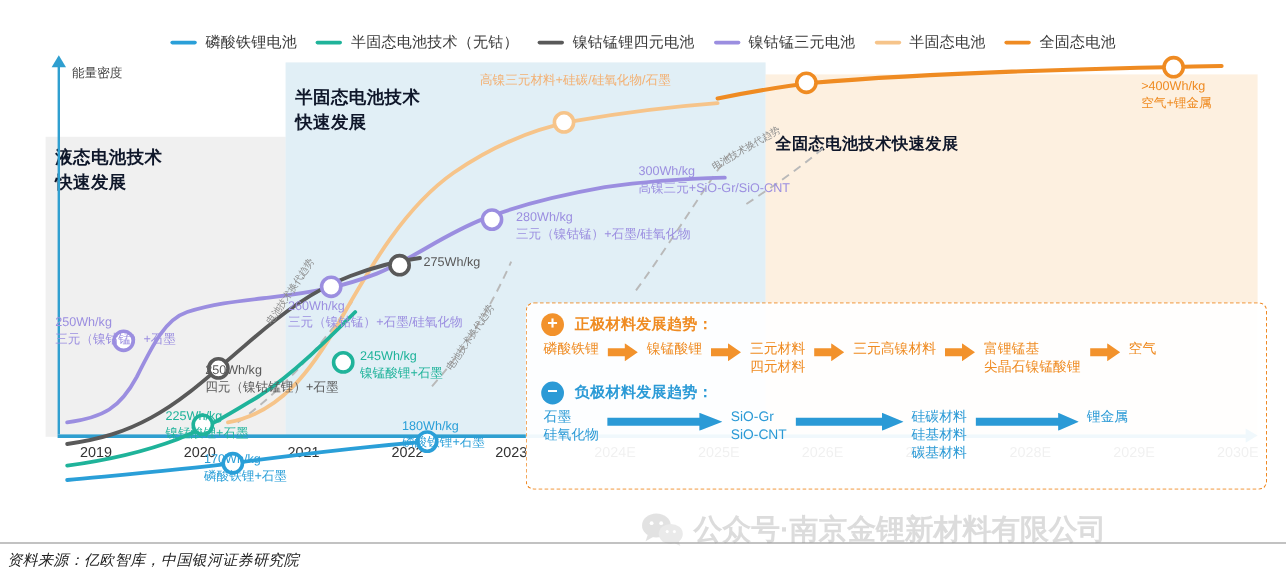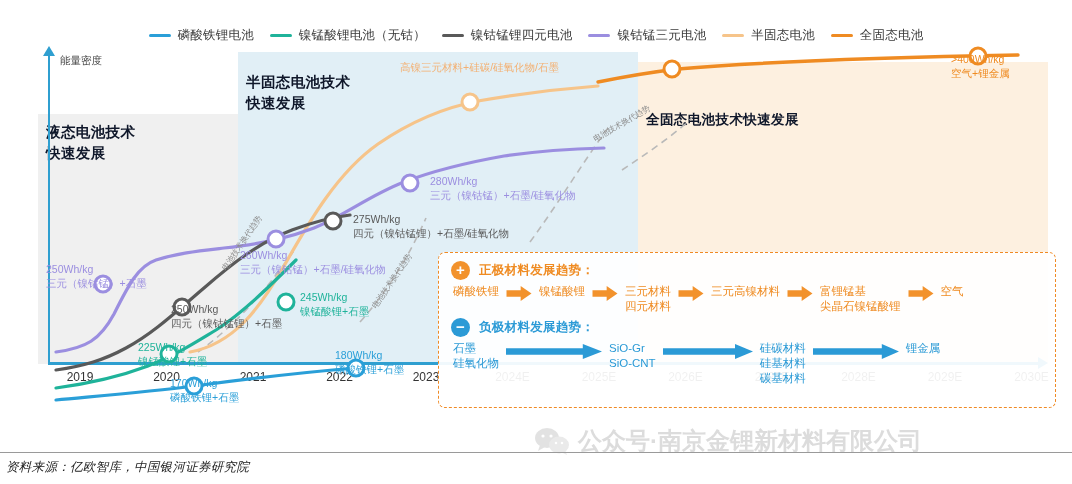--- a/index.html
+++ b/index.html
@@ -139,21 +139,21 @@
 </head>
 <body>
 
 <div id="legend">
     <div class="legend-item">
       <span class="legend-swatch" style="background: rgb(42, 159, 216);"></span>
       <span class="legend-label">磷酸铁锂电池</span>
     </div>
     <div class="legend-item">
       <span class="legend-swatch" style="background: rgb(31, 179, 154);"></span>
-      <span class="legend-label">镍锰酸锂电池（无钴）</span>
+      <span class="legend-label">半固态电池技术（无钴）</span>
     </div>
     <div class="legend-item">
       <span class="legend-swatch" style="background: rgb(89, 89, 89);"></span>
       <span class="legend-label">镍钴锰锂四元电池</span>
     </div>
     <div class="legend-item">
       <span class="legend-swatch" style="background: rgb(155, 142, 224);"></span>
       <span class="legend-label">镍钴锰三元电池</span>
     </div>
     <div class="legend-item">
@@ -240,34 +240,37 @@
   <div class="node" style="left:372px;  top:131px; border:3.2px solid #9b8ee0;"></div>
   <div class="node" style="left:432px;  top:50px;  border:3.2px solid #f6c48a;"></div>
   <div class="node" style="left:634px;  top:17px;  border:3.2px solid #ef8b22;"></div>
   <div class="node" style="left:940px;  top:4px;   border:3.2px solid #ef8b22;"></div>
 
   <div class="dlabel" style="left:362px; top:8px; color:#f3b072;">
     <div>高镍三元材料+硅碳/硅氧化物/石墨</div>
   </div>
 
 
-  <div class="dlabel" style="left:913px; top:0; color:#ef8b22;">
+  <div class="dlabel" style="left:913px; top:13px; color:#ef8b22;">
     <div>&gt;400Wh/kg</div>
     <div>空气+锂金属</div>
   </div>
 
+  <div class="dlabel" style="left:494px; top:84px; color:#9b8ee0;">
+    <div>300Wh/kg</div>
+    <div>高镍三元+SiO-Gr/SiO-CNT</div>
+  </div>
 
   <div class="dlabel" style="left:392px; top:122px; color:#9b8ee0;">
     <div>280Wh/kg</div>
     <div>三元（镍钴锰）+石墨/硅氧化物</div>
   </div>
 
   <div class="dlabel" style="left:315px; top:160px; color:#595959;">
     <div>275Wh/kg</div>
-    <div>四元（镍钴锰锂）+石墨/硅氧化物</div>
   </div>
 
   <div class="dlabel" style="left:202px; top:196px; color:#9b8ee0;">
     <div>260Wh/kg</div>
     <div>三元（镍钴锰）+石墨/硅氧化物</div>
   </div>
 
   <div class="dlabel" style="left:8px; top:210px; color:#9b8ee0;">
     <div>250Wh/kg</div>
     <div>三元（镍钴锰）+石墨</div>

